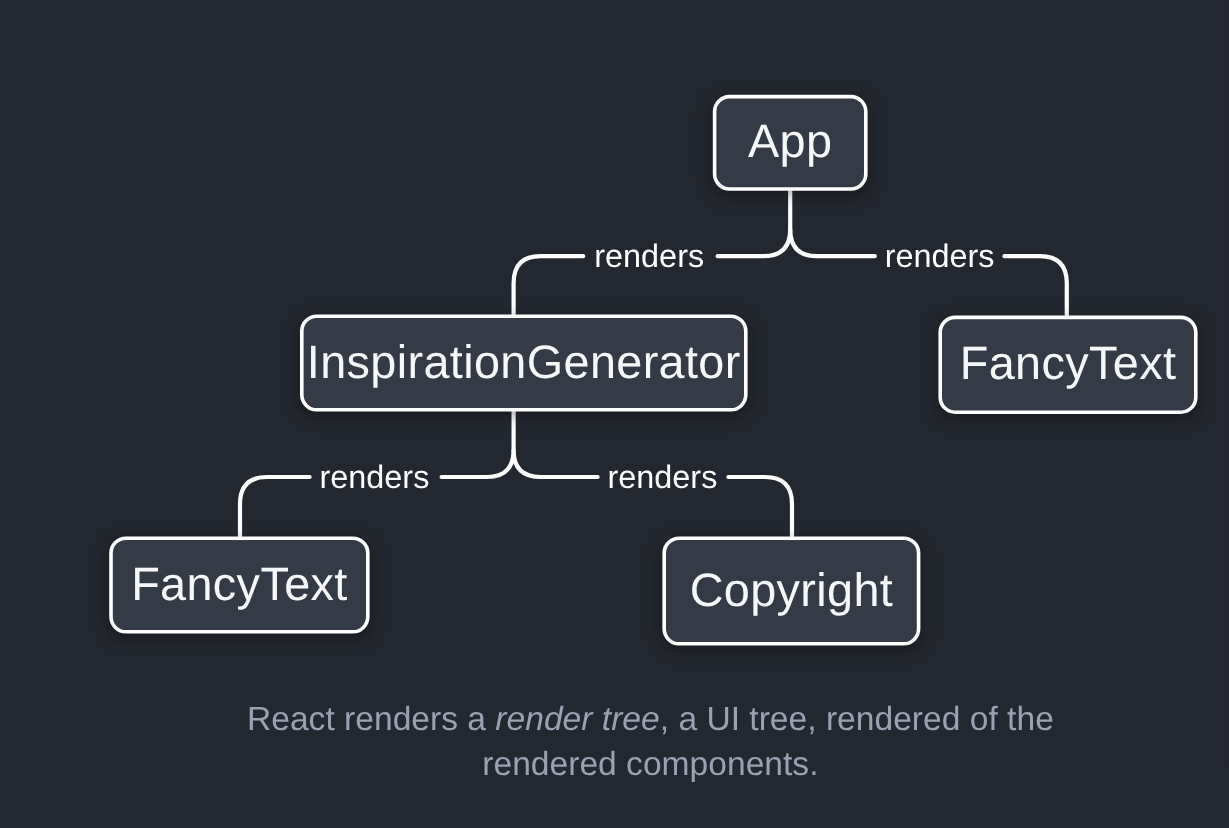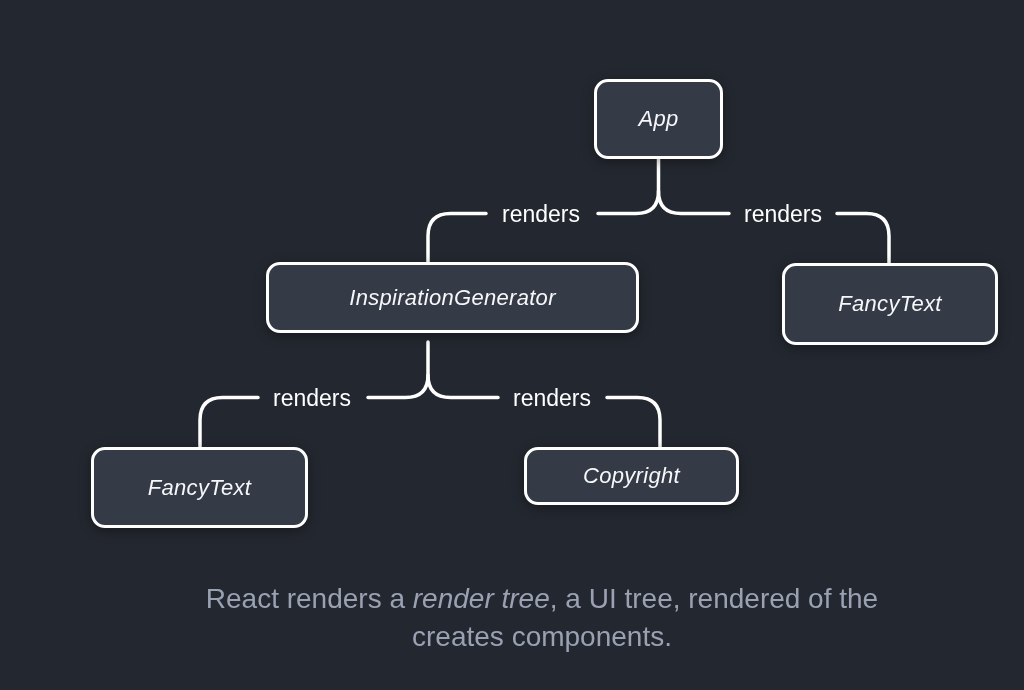--- a/index.html
+++ b/index.html
@@ -34,36 +34,35 @@
     background: var(--node-fill, #343a46);
     border: 3px solid var(--node-border, #ffffff);
     border-radius: 14px;
     display: flex;
     align-items: center;
     justify-content: center;
     box-shadow: 0 3px 12px rgba(0, 0, 0, 0.35);
   }
   .node-label {
     color: var(--node-text, #f6f7f9);
-    font-size: 22px;
+    font-size: 39px;
     font-weight: 500;
     letter-spacing: 0.3px;
     white-space: nowrap;
-    font-style: italic;
   }
   .node-app               { left: 594px; top:  79px; width: 129px; height: 80px; }
-  .node-inspiration       { left: 266px; top: 262px; width: 373px; height: 71px; }
+  .node-inspiration       { left: 250px; top: 262px; width: 373px; height: 81px; }
   .node-fancy-text-top    { left: 782px; top: 263px; width: 216px; height: 82px; }
   .node-fancy-text-bottom { left:  91px; top: 447px; width: 217px; height: 81px; }
-  .node-copyright         { left: 524px; top: 447px; width: 215px; height: 58px; }
+  .node-copyright         { left: 552px; top: 447px; width: 215px; height: 91px; }
   .edge-label {
     position: absolute;
     transform: translate(-50%, -50%);
     color: var(--edge-label-text, #ffffff);
-    font-size: 23px;
+    font-size: 27px;
     font-weight: 400;
     white-space: nowrap;
   }
   .edge-label-1 { left: 541px; top: 214px; }
   .edge-label-2 { left: 783px; top: 214px; }
   .edge-label-3 { left: 312px; top: 398px; }
   .edge-label-4 { left: 552px; top: 398px; }
   .caption {
     position: absolute;
     left: 62px;
@@ -111,16 +110,16 @@
     <span class="node-label">Copyright</span>
   </div>
 
   <span class="edge-label edge-label-1">renders</span>
   <span class="edge-label edge-label-2">renders</span>
   <span class="edge-label edge-label-3">renders</span>
   <span class="edge-label edge-label-4">renders</span>
 
   <p class="caption">
     <span class="caption-line"><span>React renders a </span><em>render tree</em><span>, a UI tree, rendered of the</span></span>
-    <span class="caption-line">creates components.</span>
+    <span class="caption-line">rendered components.</span>
   </p>
 
 </div>
 
 </body></html>

